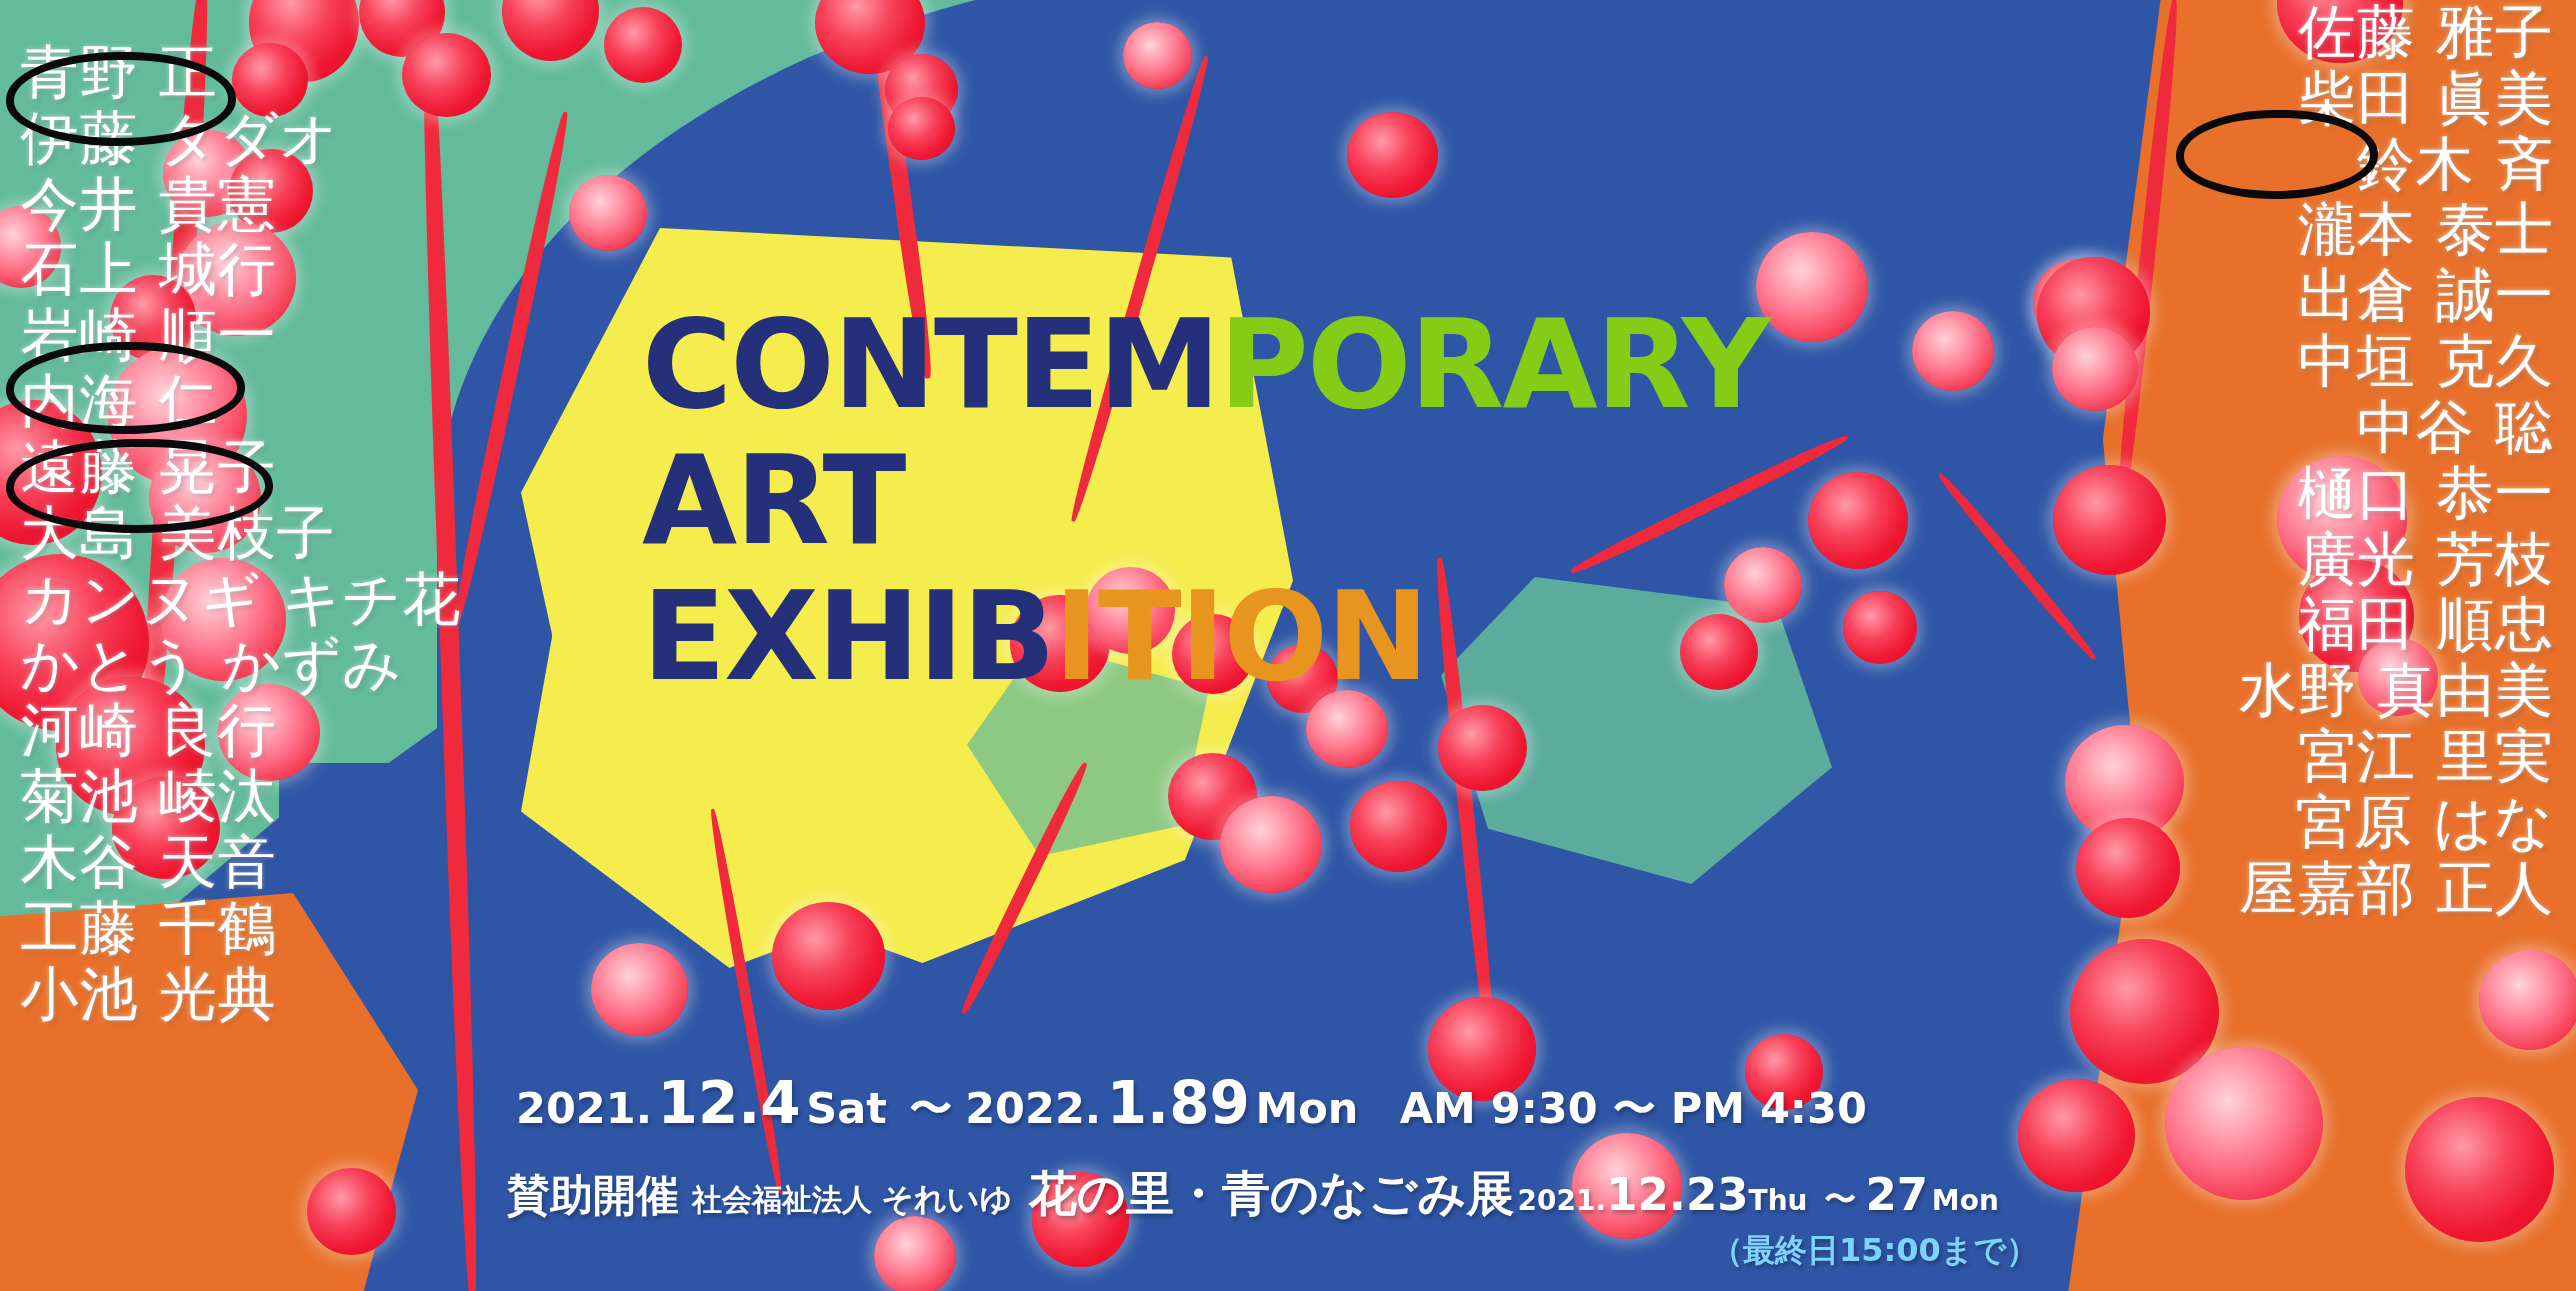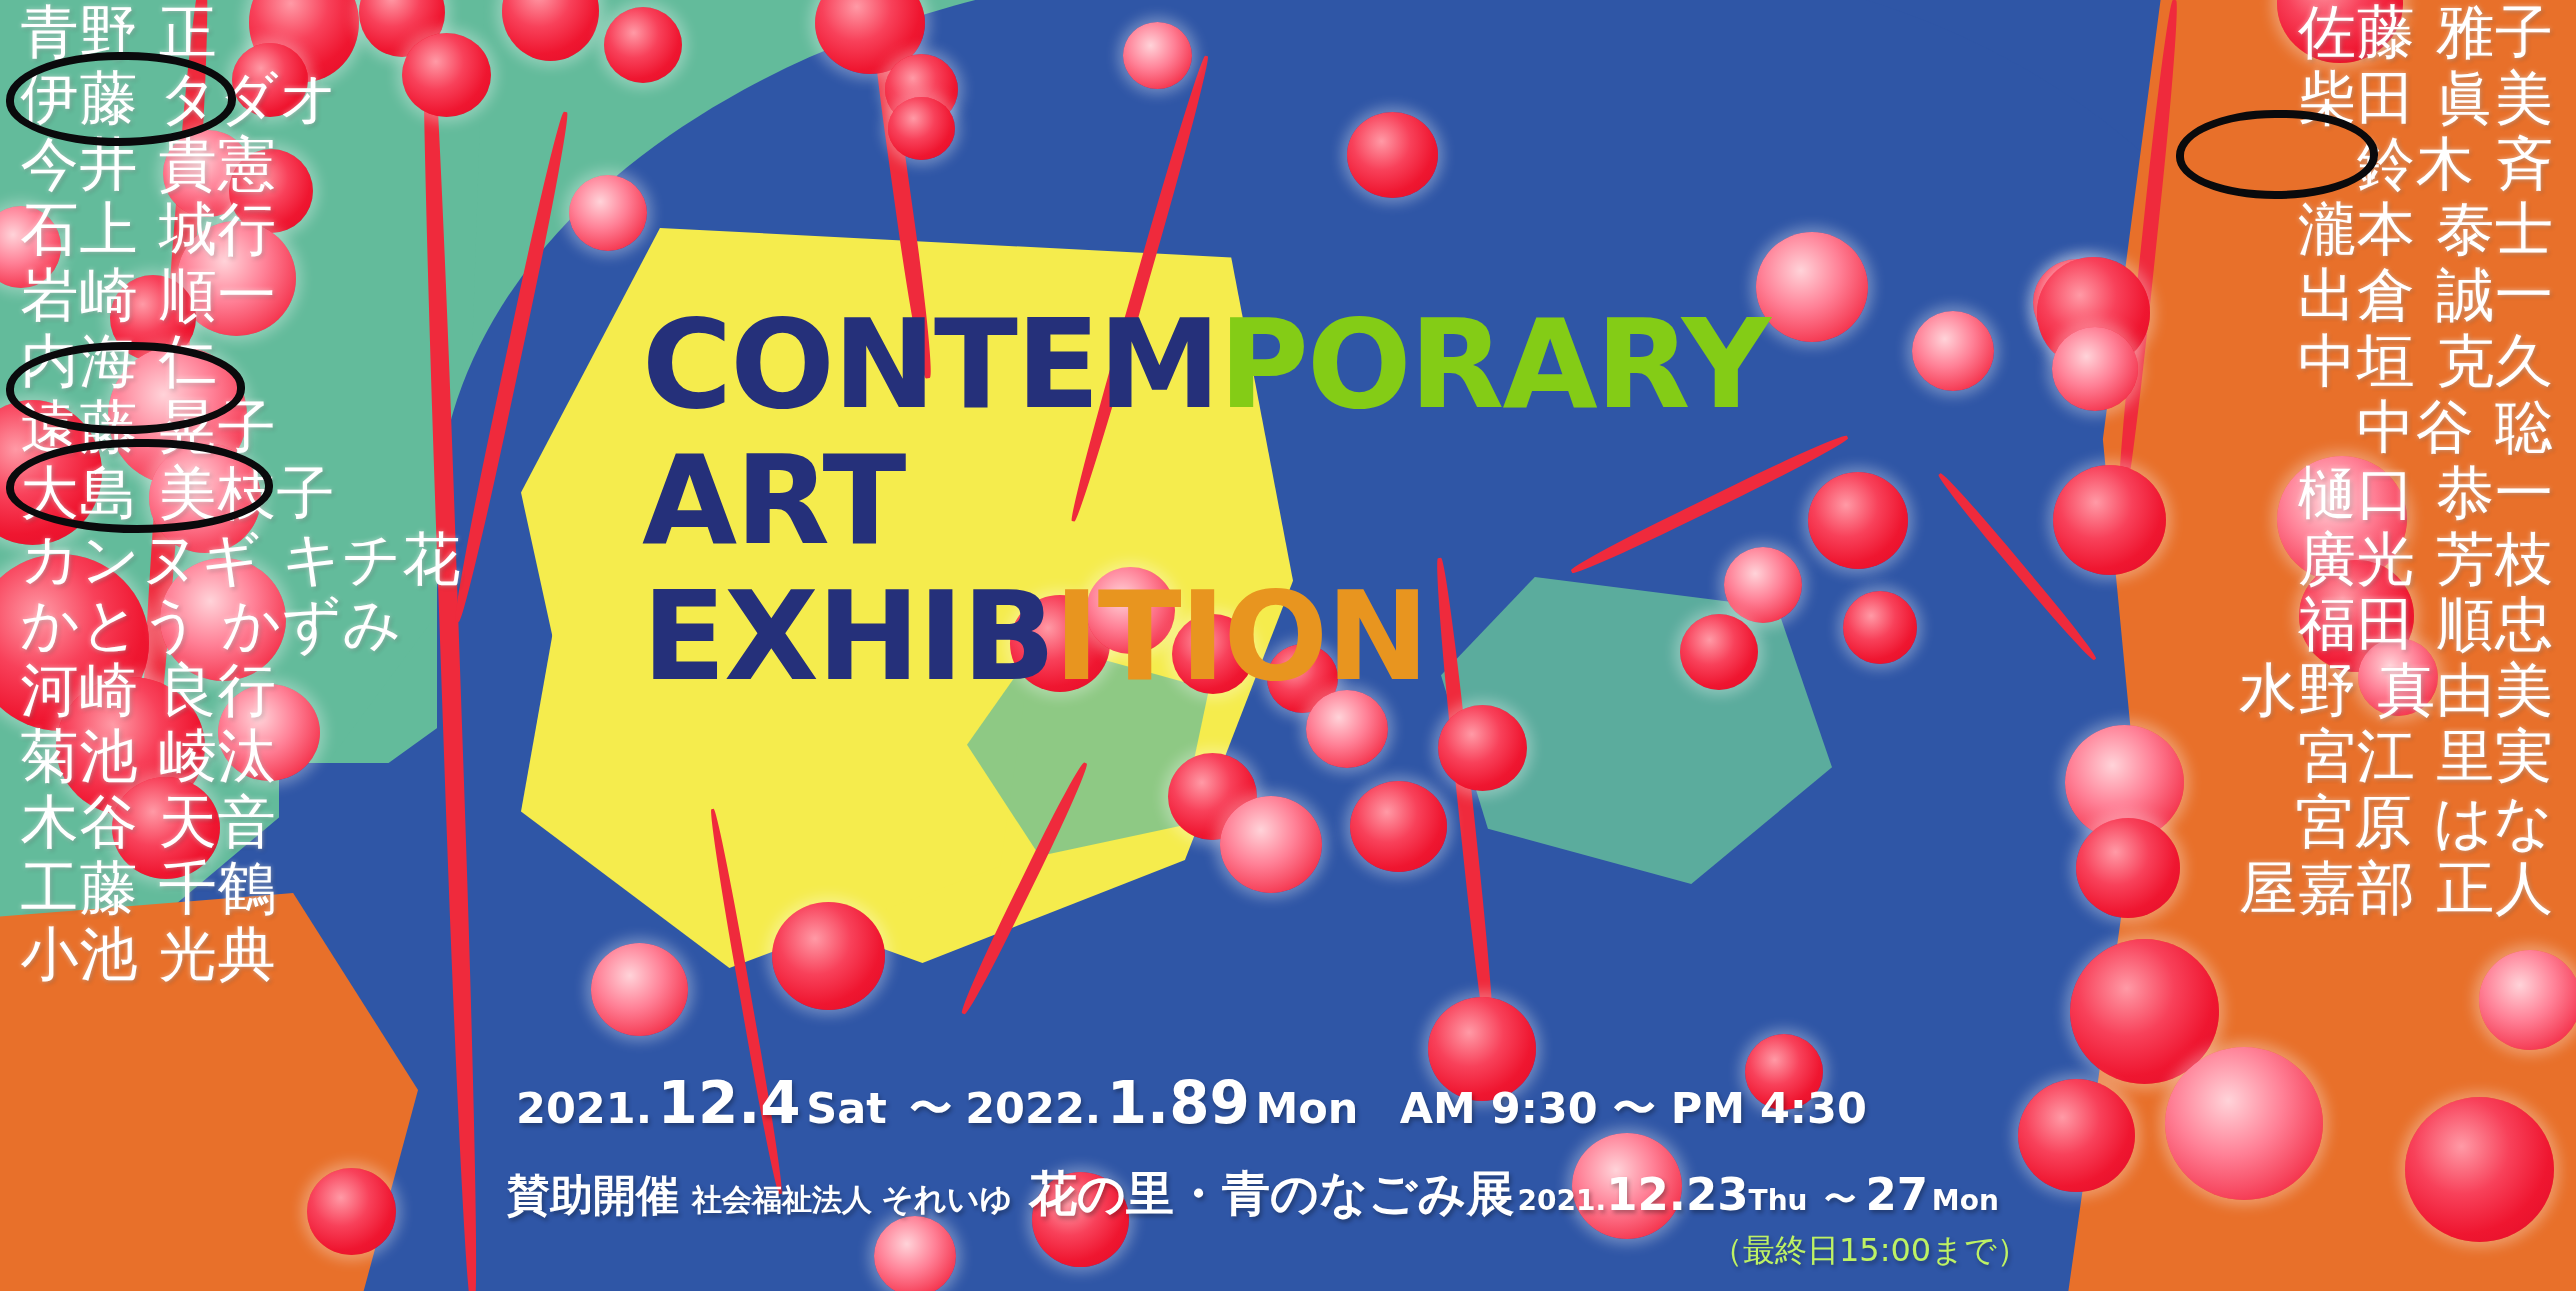--- a/index.html
+++ b/index.html
@@ -125,21 +125,21 @@
 
   
   .name-col {
     position: absolute;
     top: 0;
     display: flex;
     flex-direction: column;
     justify-content: flex-start;
     z-index: 40;
   }
-  .name-col-left  { left: 20.5px;  width: 391px; align-items: flex-start; }
+  .name-col-left  { left: 20.5px;  width: 391px; align-items: flex-start; margin-top: 40px; }
   .name-col-right { right: 22px; width: 391px; align-items: flex-end; text-align: right; }
 
   .name-row {
     font-size: 58px;
     line-height: 1.135;
     font-weight: 500;
     color: #ffffff;
     white-space: nowrap;
     letter-spacing: 0.9px;
     text-shadow:
@@ -239,22 +239,22 @@
   .sponsor-line .d3    { font-size: 28px; margin-right: 7.4px; }
   .sponsor-line .d4    { font-size: 32px; margin: 0 9.3px; }
   .sponsor-line .d5    { font-size: 45px; }
   .sponsor-line .d6    { font-size: 28px; margin-left: 3.7px; }
 
   .note-line {
     position: absolute;
     left: 1711px;
     top: 1229px;
     z-index: 48;
-    color: #bef264;
-    font-weight: 400;
+    color: #7dd3fc;
+    font-weight: 700;
     font-size: 32px;
     white-space: nowrap;
     font-family: "DejaVu Sans", "Liberation Sans", sans-serif;
     text-shadow: 1.9px 2.8px 4.6px rgba(0,0,0,0.30);
   }
 </style>
 </head>
 <body>
 
 <div class="poster">

